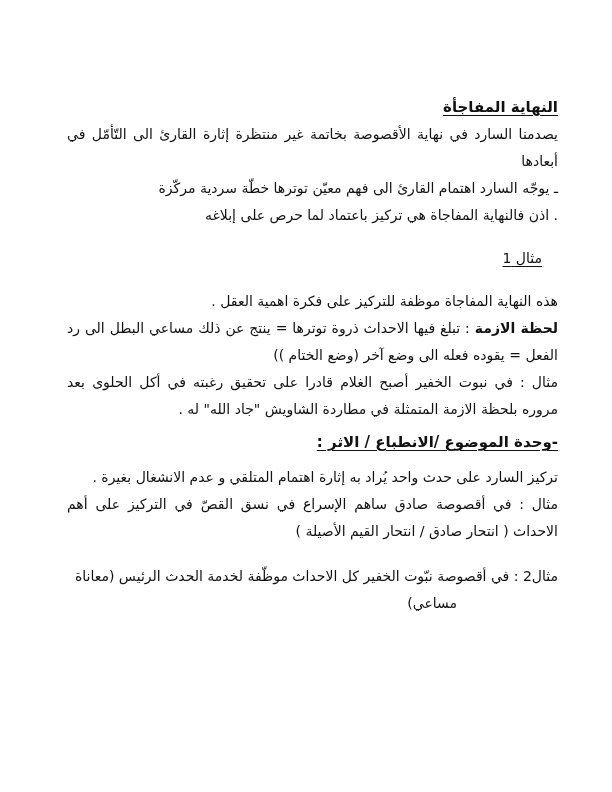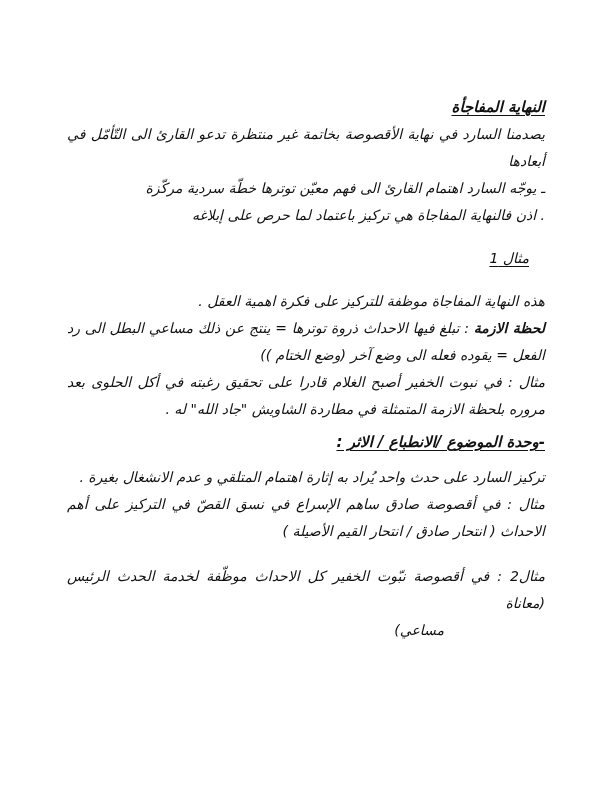--- a/index.html
+++ b/index.html
@@ -12,27 +12,26 @@
     width: 612px;
     height: 792px;
     background: #ffffff;
     overflow: hidden;
     font-family: "DejaVu Sans", sans-serif;
     color: #111111;
   }
   .content {
     position: absolute;
     top: 94px;
-    right: 67px;
+    right: 54px;
     left: 67px;
     direction: rtl;
     text-align: right;
     font-size: 14px;
     line-height: 27px;
-    font-style: italic;
   }
   .h1 {
     font-weight: bold;
     font-size: 15px;
     text-decoration: underline;
     text-underline-offset: 3px;
     margin: 0;
   }
   .para {
     margin: 0;
@@ -59,21 +58,21 @@
   }
 </style>
 </head>
 <body>
 
 <div class="page">
   <div class="content">
 
     <p class="h1">النهاية المفاجأة</p>
 
-    <p class="para">يصدمنا السارد في نهاية الأقصوصة بخاتمة غير منتظرة تدعو القارئ الى التّأمّل في أبعادها</p>
+    <p class="para">يصدمنا السارد في نهاية الأقصوصة بخاتمة غير منتظرة إثارة القارئ الى التّأمّل في أبعادها</p>
 
     <p class="para">ـ يوجّه السارد اهتمام القارئ الى فهم معيّن توترها خطّة سردية مركّزة</p>
 
     <p class="para">. اذن فالنهاية المفاجاة هي تركيز باعتماد لما حرص على إبلاغه</p>
 
     <p class="h2u">مثال 1</p>
 
 
     <p class="para">هذه النهاية المفاجاة موظفة للتركيز على فكرة اهمية العقل .</p>
 

